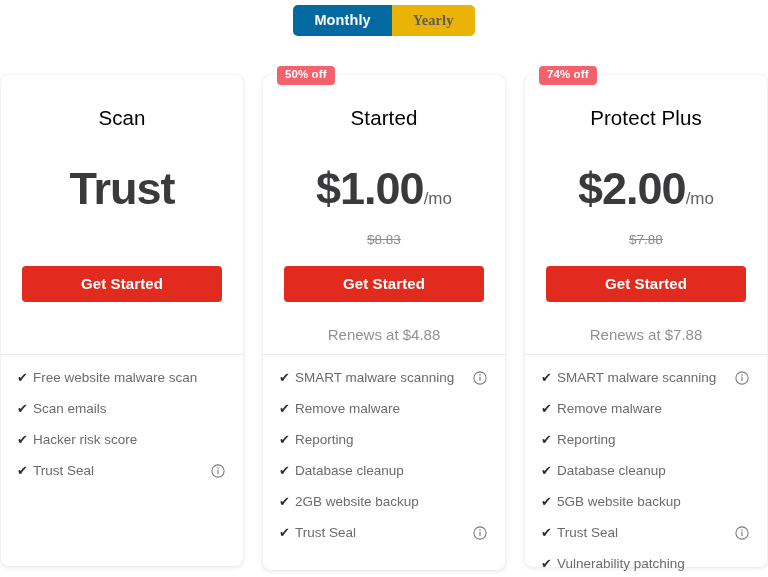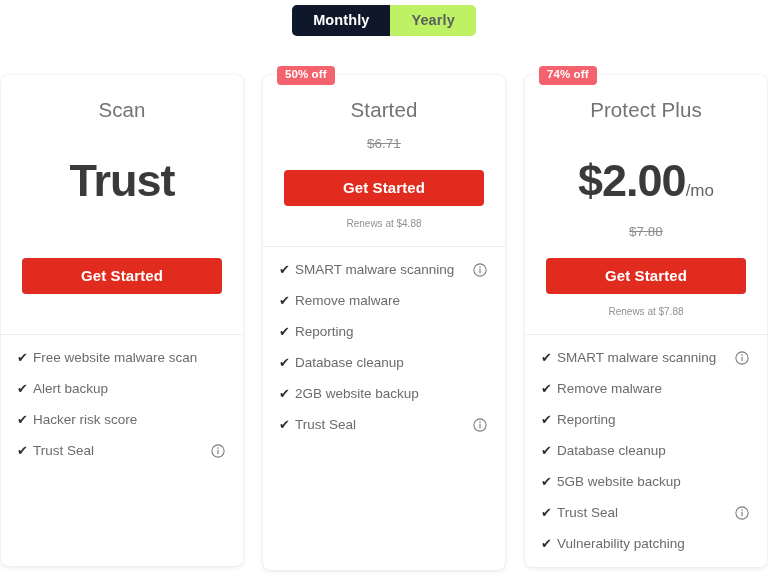--- a/index.html
+++ b/index.html
@@ -37,26 +37,27 @@
     cursor: pointer;
     font-family: "Liberation Sans", sans-serif;
     font-size: 14.5px;
     font-weight: bold;
     padding: 0 21px;
     height: 31px;
     line-height: 31px;
     letter-spacing: 0.1px;
   }
   .toggle-btn.active {
-    background: #0f172a;
+    background: #0369a1;
     color: #ffffff;
   }
   .toggle-btn.inactive {
-    background: #bef264;
+    background: #eab308;
     color: #5d5d5f;
+    font-family: Liberation Serif, serif;
   }
 
   
   .cards {
     position: absolute;
     top: 75px;
     left: 0;
     width: 768px;
     display: flex;
     justify-content: space-between;
@@ -91,24 +92,24 @@
     z-index: 3;
   }
 
   
   .card-head {
     text-align: center;
     padding-top: 23px;
   }
   .plan-title {
     font-size: 20.5px;
-    color: #737373;
+    color: #000000;
     font-weight: normal;
     letter-spacing: 0.1px;
-    margin: 0;
+    margin: 8px;
   }
   .price-block {
     text-align: center;
     margin-top: 36px;
     height: 52px;
   }
   .price {
     font-size: 45px;
     font-weight: bold;
     color: #3a3a3c;
@@ -144,23 +145,23 @@
     font-size: 15px;
     font-weight: bold;
     border-radius: 4px;
     height: 36px;
     line-height: 36px;
     letter-spacing: 0.1px;
     padding: 0;
   }
   .renew {
     text-align: center;
-    font-size: 10px;
+    font-size: 15px;
     color: #919193;
-    margin-top: 12px;
+    margin-top: 24px;
     height: 15px;
   }
   .renew.empty { visibility: hidden; }
 
   .divider {
     border-top: 1px solid #ececec;
     margin-top: 13px;
   }
 
   
@@ -231,21 +232,21 @@
         <span class="info-icon hidden">
           <svg viewBox="0 0 16 16" width="14" height="14">
               <circle cx="8" cy="8" r="7" fill="none" stroke="#7a7a7c" stroke-width="1.2"></circle>
               <circle cx="8" cy="4.6" r="0.95" fill="#7a7a7c"></circle>
               <rect x="7.35" y="6.6" width="1.3" height="5" fill="#7a7a7c"></rect>
             </svg>
         </span>
       </li>
       <li class="feature">
         <span class="check">✔</span>
-        <span class="feature-label">Alert backup</span>
+        <span class="feature-label">Scan emails</span>
         <span class="info-icon hidden">
           <svg viewBox="0 0 16 16" width="14" height="14">
               <circle cx="8" cy="8" r="7" fill="none" stroke="#7a7a7c" stroke-width="1.2"></circle>
               <circle cx="8" cy="4.6" r="0.95" fill="#7a7a7c"></circle>
               <rect x="7.35" y="6.6" width="1.3" height="5" fill="#7a7a7c"></rect>
             </svg>
         </span>
       </li>
       <li class="feature">
         <span class="check">✔</span>
@@ -270,21 +271,24 @@
         </span>
       </li>
     </ul>
   </div>
 
   <div class="card c2">
     <div class="badge">50% off</div>
     <div class="card-head">
       <div class="plan-title">Started</div>
     </div>
-    <div class="old-price">$6.71</div>
+    <div class="price-block">
+      <span class="price">$1.00</span><span class="price-unit">/mo</span>
+    </div>
+    <div class="old-price">$8.83</div>
     <div class="cta-wrap">
       <button class="cta">Get Started</button>
     </div>
     <div class="renew">Renews at $4.88</div>
     <div class="divider"></div>
     <ul class="features">
       <li class="feature">
         <span class="check">✔</span>
         <span class="feature-label">SMART malware scanning</span>
         <span class="info-icon">

